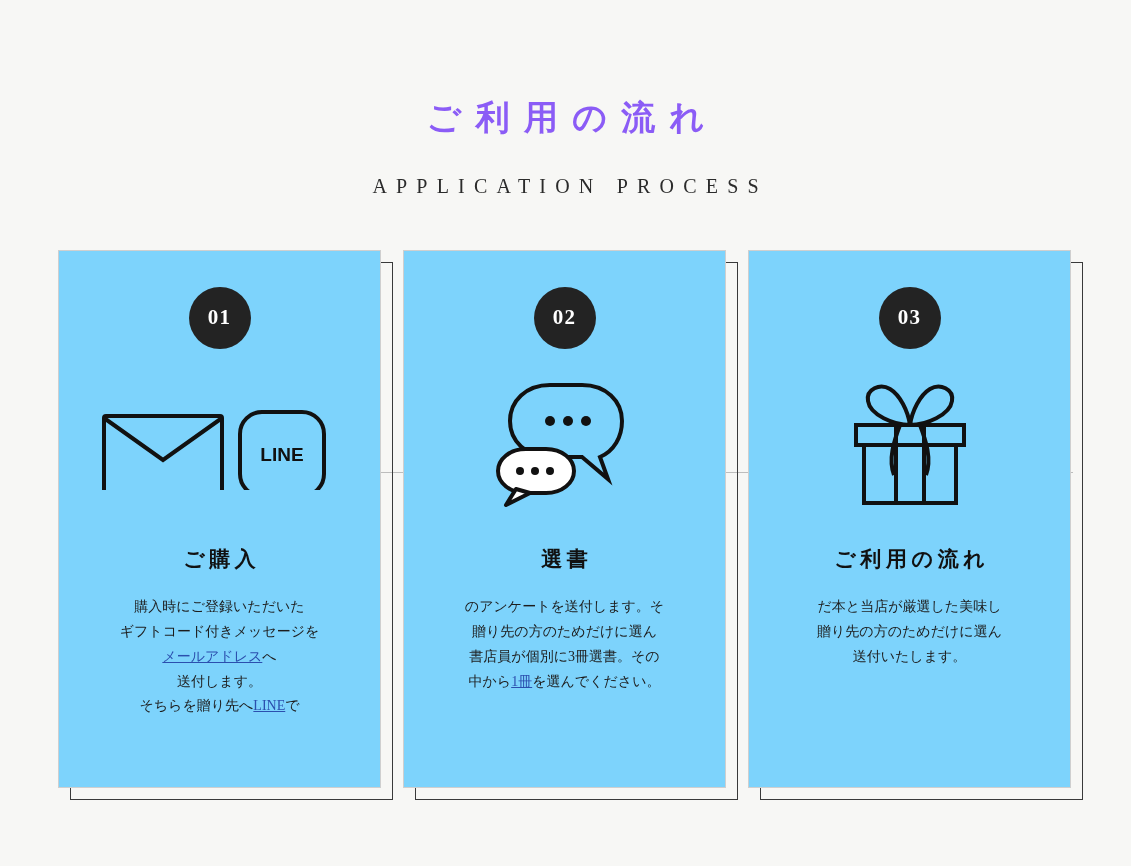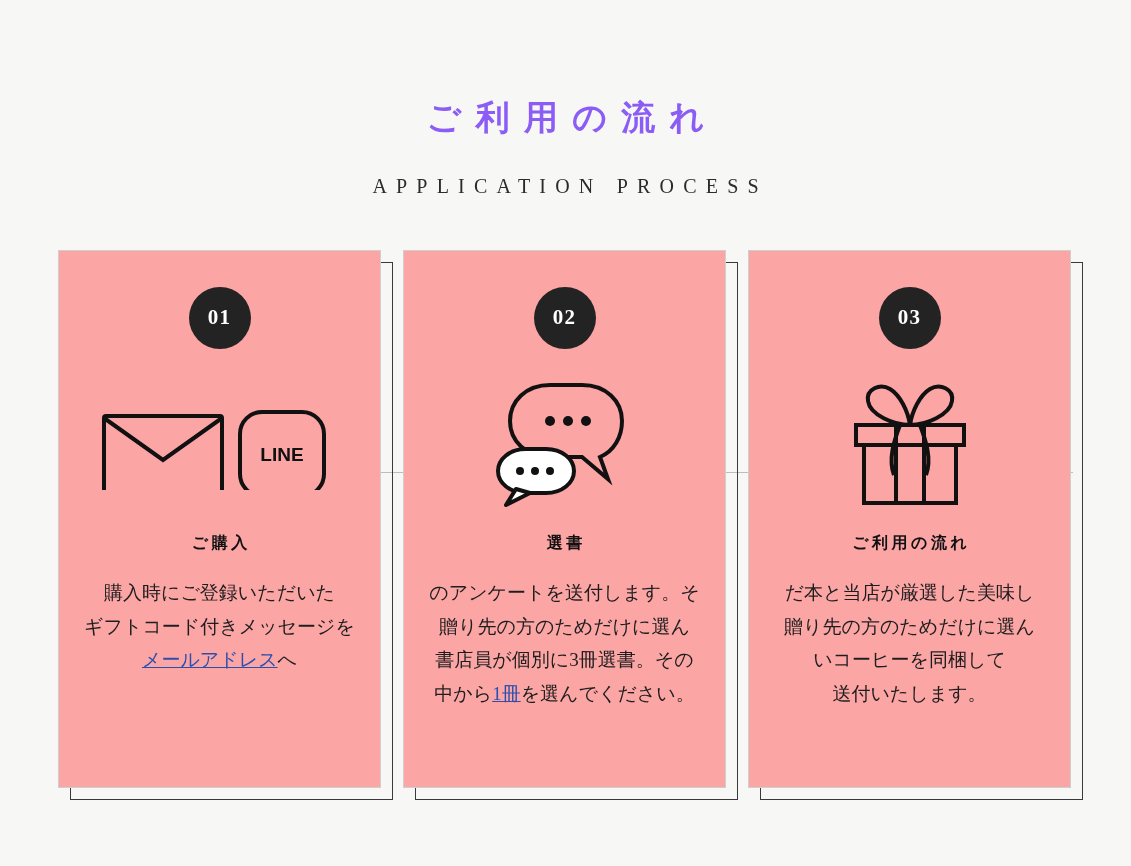--- a/index.html
+++ b/index.html
@@ -76,21 +76,21 @@
     width: 323px;
     height: 538px;
     border: 1px solid #3a3a3a;
     background: transparent;
     box-sizing: border-box;
   }
   .card {
     position: relative;
     width: 323px;
     height: 538px;
-    background: #fca5a5;
+    background: #7dd3fc;
     border: 1px solid #cfcfcf;
     box-sizing: border-box;
     display: flex;
     flex-direction: column;
     align-items: center;
   }
   .badge {
     margin-top: 36px;
     width: 62px;
     height: 62px;
@@ -106,30 +106,30 @@
     font-family: "Liberation Serif", "DejaVu Serif", serif;
   }
   .icon-area {
     height: 150px;
     margin-top: 22px;
     display: flex;
     align-items: center;
     justify-content: center;
   }
   .card-title {
-    font-size: 16px;
+    font-size: 21px;
     font-weight: bold;
     letter-spacing: 0.22em;
     text-indent: 0.22em;
-    margin-top: 12px;
+    margin-top: 24px;
     color: #111;
   }
   .card-body {
     margin-top: 22px;
-    font-size: 19px;
+    font-size: 14px;
     line-height: 1.78;
     text-align: center;
     color: #1d1d1d;
     padding: 0 18px;
   }
   .card-body .lnk {
     color: #2b4fae;
     text-decoration: underline;
   }
   .card-body p {
@@ -163,20 +163,22 @@
 
               <rect x="140" y="10" width="84" height="84" rx="22" fill="none" stroke="#111" stroke-width="4"></rect>
               <text x="182" y="59" text-anchor="middle" font-family="Liberation Sans, sans-serif" font-size="19" font-weight="bold" fill="#111">LINE</text>
             </svg>
           </div>
           <div class="card-title">ご購入</div>
           <div class="card-body">
             <p>購入時にご登録いただいた</p>
             <p>ギフトコード付きメッセージを</p>
             <p><a class="lnk" href="#">メールアドレス</a><span>へ</span></p>
+            <p>送付します。</p>
+            <p><span>そちらを贈り先へ</span><a class="lnk" href="#">LINE</a><span>で</span></p>
           </div>
         </div>
       </div>
 
       <div class="card-wrap">
         <div class="card-shadow"></div>
         <div class="card">
           <div class="badge">02</div>
           <div class="icon-area">
             <svg width="150" height="150" viewBox="0 0 150 150" aria-hidden="true">
@@ -220,21 +222,20 @@
               <line x1="94" y1="54" x2="94" y2="132" stroke="#111" stroke-width="4"></line>
 
               <path d="M70 54 C64 70 58 88 64 104" fill="none" stroke="#111" stroke-width="4"></path>
               <path d="M90 54 C96 70 102 88 96 104" fill="none" stroke="#111" stroke-width="4"></path>
             </svg>
           </div>
           <div class="card-title">ご利用の流れ</div>
           <div class="card-body">
             <p>だ本と当店が厳選した美味し</p>
             <p>贈り先の方のためだけに選ん</p>
-            <p>いコーヒーを同梱して</p>
             <p>送付いたします。</p>
           </div>
         </div>
       </div>
 
     </div>
   </div>
 </div>
 
 </body></html>

